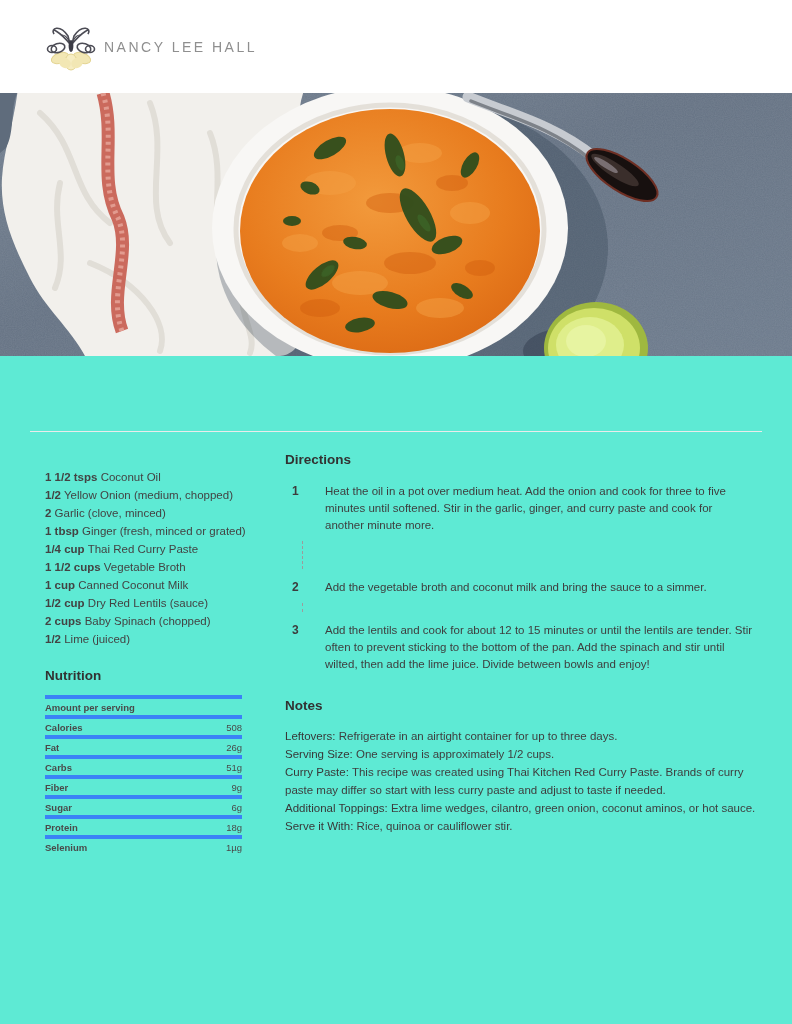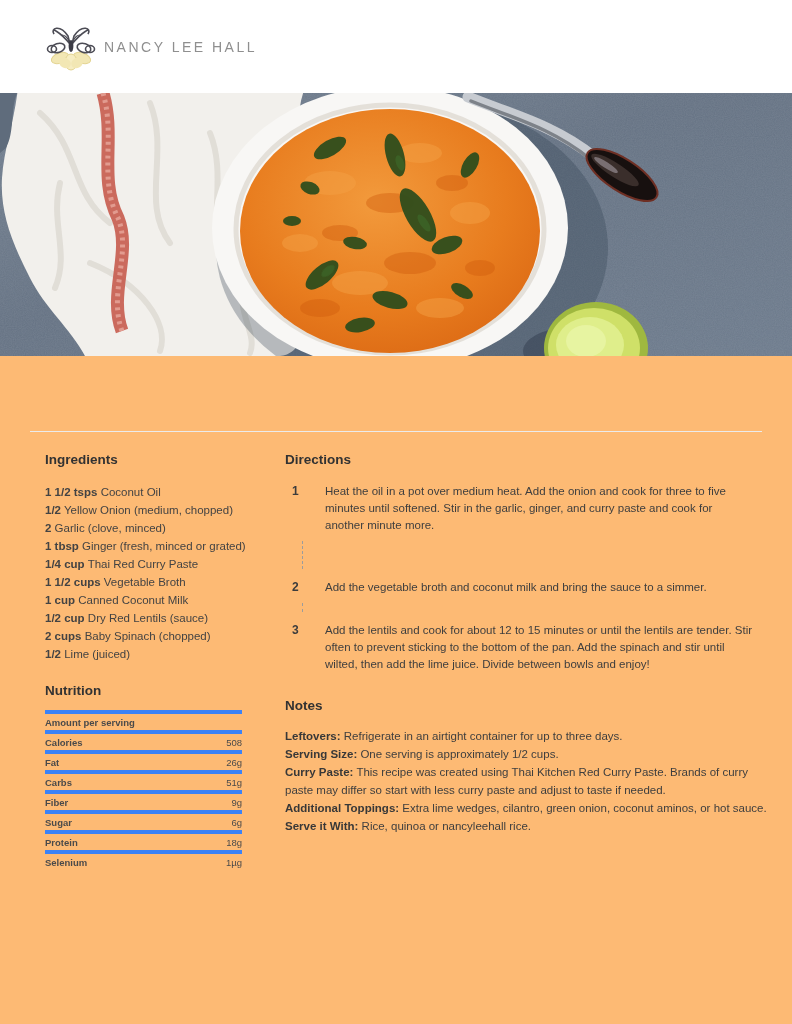--- a/index.html
+++ b/index.html
@@ -1,20 +1,20 @@
 <!DOCTYPE html>
 <html><head>
 <meta charset="utf-8">
 <style>
   * { margin:0; padding:0; box-sizing:border-box; }
   html,body { background:#e9e9e9; }
   body { font-family:"Liberation Sans", sans-serif; }
   .page {
     position:relative; width:792px; height:1024px; margin:0 auto;
-    background:#fdba74; overflow:hidden; color:#3f3f3f;
+    background:#5eead4; overflow:hidden; color:#3f3f3f;
   }
 
   
   .header { position:absolute; top:0; left:0; width:792px; height:93px; background:#fff; }
   .brand-wrap { position:absolute; left:46px; top:18px; display:flex; align-items:center; gap:8px; }
   .brand-name { font-size:14px; letter-spacing:2.5px; color:#8f8f8f; }
   .author-wrap { position:absolute; right:47px; top:27px; text-align:right; }
   .author-name { font-size:13px; font-weight:bold; color:#3c3c3c; }
   .author-url { font-size:12px; color:#c2c2c2; margin-top:6px; }
 
@@ -56,21 +56,21 @@
   .step-num { width:40px; flex:0 0 40px; font-size:12px; font-weight:bold; color:#3c3c3c; padding-left:7px; padding-top:1px; }
   .step-text { flex:1; font-size:11.5px; line-height:17px; color:#3e3e3e; padding-right:14px; }
   .connector { border-left:1px dashed #9c9c9c; margin-left:17px; }
   .connector.c1 { height:28px; margin-top:7px; margin-bottom:10px; }
   .connector.c2 { height:9px;  margin-top:7px; margin-bottom:10px; }
 
   
   .notes-head { margin-top:25px; }
   .notes-list { margin-top:14px; }
   .note { font-size:11.5px; line-height:18px; color:#3e3e3e; }
-  .note .nlab { font-weight:bold; color:#383838; }
+  .note .nlab { font-weight:normal; color:#383838; }
 </style>
 </head>
 <body>
 
 <div class="page">
 
   <div class="header">
     <div class="brand-wrap">
       <span>
         <svg width="50" height="54" viewBox="0 0 50 54">
@@ -212,21 +212,20 @@
         <ellipse cx="590" cy="252" rx="34" ry="28" fill="#dfee8b"></ellipse>
         <ellipse cx="586" cy="248" rx="20" ry="16" fill="#e9f4a4" opacity="0.85"></ellipse>
       </g>
     </svg>
   </div>
 
 
   <div class="divider"></div>
 
   <div class="col-left">
-    <h3 class="sec">Ingredients</h3>
     <ul class="ing-list">
       <li><span class="q">1 1/2 tsps</span> <span>Coconut Oil</span></li>
       <li><span class="q">1/2</span> <span>Yellow Onion (medium, chopped)</span></li>
       <li><span class="q">2</span> <span>Garlic (clove, minced)</span></li>
       <li><span class="q">1 tbsp</span> <span>Ginger (fresh, minced or grated)</span></li>
       <li><span class="q">1/4 cup</span> <span>Thai Red Curry Paste</span></li>
       <li><span class="q">1 1/2 cups</span> <span>Vegetable Broth</span></li>
       <li><span class="q">1 cup</span> <span>Canned Coconut Milk</span></li>
       <li><span class="q">1/2 cup</span> <span>Dry Red Lentils (sauce)</span></li>
       <li><span class="q">2 cups</span> <span>Baby Spinach (chopped)</span></li>
@@ -287,17 +286,17 @@
         <div class="step-text">Add the lentils and cook for about 12 to 15 minutes or until the lentils are tender. Stir often to prevent sticking to the bottom of the pan. Add the spinach and stir until wilted, then add the lime juice. Divide between bowls and enjoy!</div>
       </div>
     </div>
 
     <h3 class="sec notes-head">Notes</h3>
     <div class="notes-list">
       <p class="note"><span class="nlab">Leftovers:</span> <span>Refrigerate in an airtight container for up to three days.</span></p>
       <p class="note"><span class="nlab">Serving Size:</span> <span>One serving is approximately 1/2 cups.</span></p>
       <p class="note"><span class="nlab">Curry Paste:</span> <span>This recipe was created using Thai Kitchen Red Curry Paste. Brands of curry paste may differ so start with less curry paste and adjust to taste if needed.</span></p>
       <p class="note"><span class="nlab">Additional Toppings:</span> <span>Extra lime wedges, cilantro, green onion, coconut aminos, or hot sauce.</span></p>
-      <p class="note"><span class="nlab">Serve it With:</span> <span>Rice, quinoa or nancyleehall rice.</span></p>
+      <p class="note"><span class="nlab">Serve it With:</span> <span>Rice, quinoa or cauliflower stir.</span></p>
     </div>
   </div>
 
 </div>
 
 </body></html>

